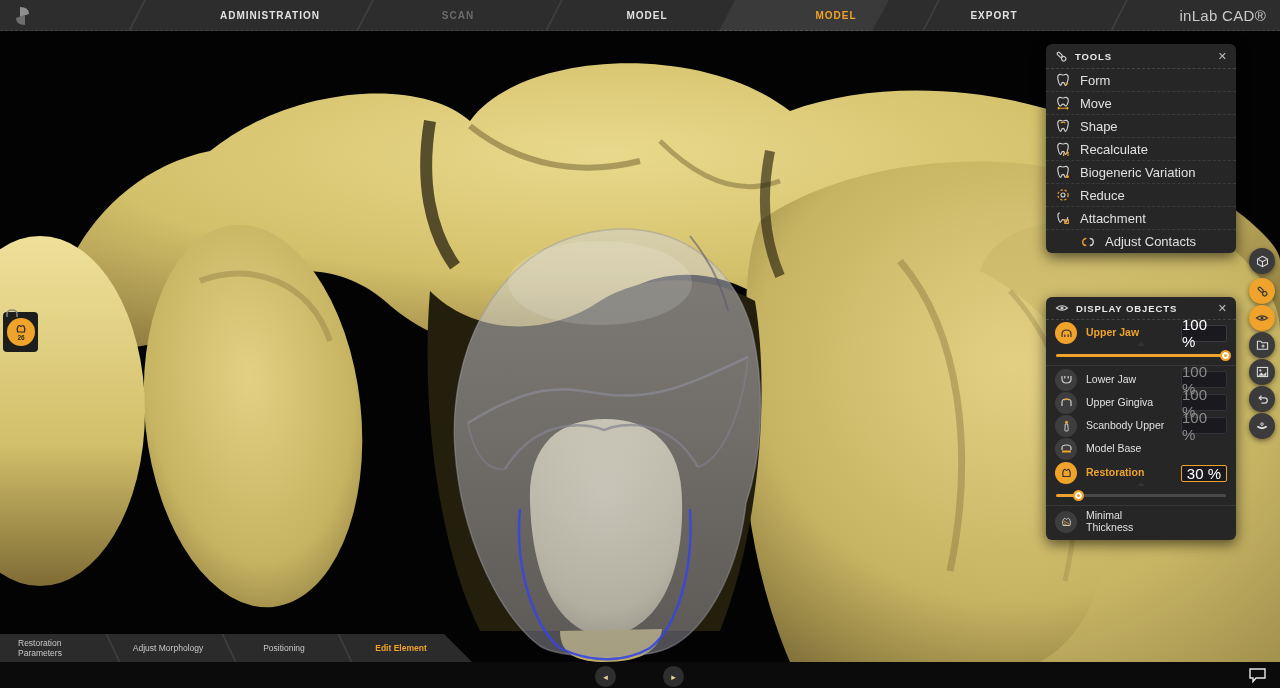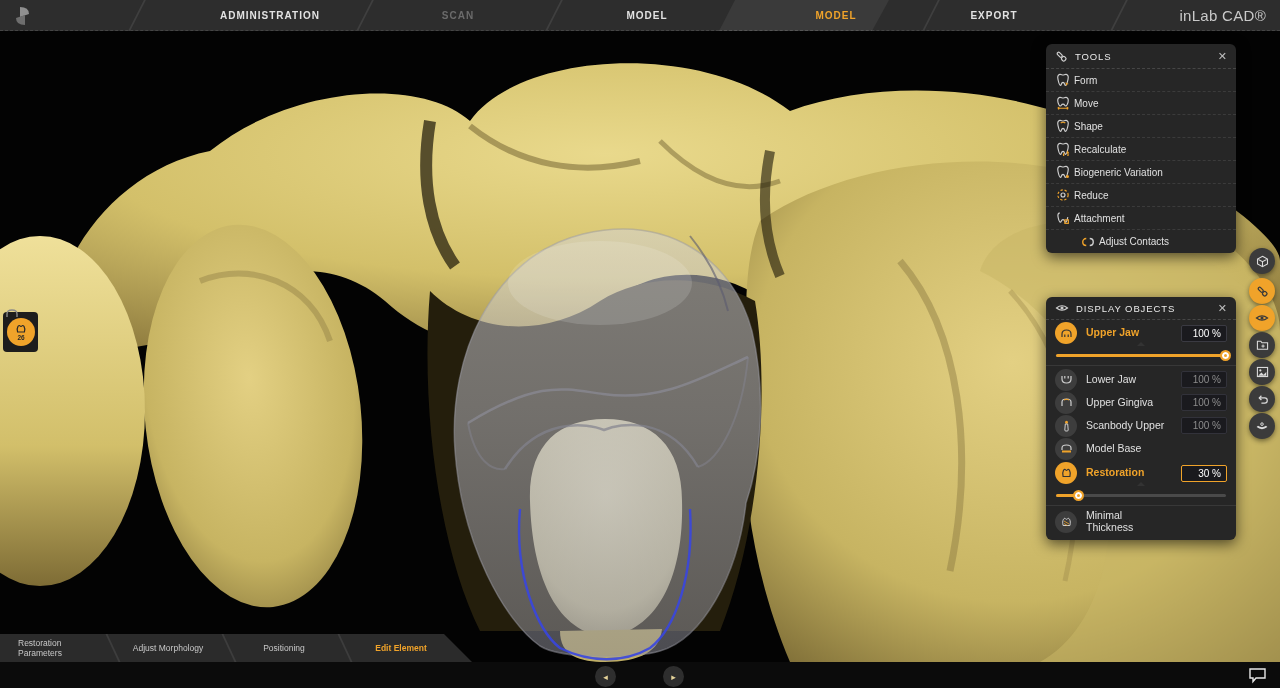--- a/index.html
+++ b/index.html
@@ -26,37 +26,37 @@
 
   
   .viewport { position:absolute; left:0; top:31px; width:1280px; height:631px;
               background:#030303; overflow:hidden; }
 
   
   .panel { position:absolute; left:1046px; width:190px; background:#262626;
            border-radius:6px; box-shadow:0 4px 14px rgba(0,0,0,.6); z-index:50; }
   .phead { height:25px; display:flex; align-items:center; padding:0 9px;
            border-bottom:1px dashed #464646; }
-  .phead .ptitle { font-size:9.5px; font-weight:400; letter-spacing:.9px;
+  .phead .ptitle { font-size:9.5px; font-weight:700; letter-spacing:.9px;
            color:#eaeaea; margin-left:7px; flex:1; }
   .pclose { color:#bdbdbd; font-size:11px; cursor:pointer; line-height:1; }
   .trow { height:23px; display:flex; align-items:center; padding:0 10px;
           border-bottom:1px dashed #3b3b3b; cursor:pointer; }
   .trow:last-child { border-bottom:none;padding-left:35px; }
-  .trow .tlabel { font-size:10px; color:#e0e0e0; margin-left:4px; }
+  .trow .tlabel { font-size:13px; color:#e0e0e0; margin-left:10px; }
   .ticon { width:14px; height:14px; flex:0 0 14px; }
 
   .drow { height:23px; display:flex; align-items:center; padding:0 9px; cursor:pointer; }
   .drow .dlabel { font-size:10.5px; color:#e0e0e0; margin-left:9px; flex:1; line-height:1.1; }
   .drow.active .dlabel { color:#f0a32a; font-weight:700; }
   .dcircle { width:22px; height:22px; border-radius:50%; background:#3d3d3d;
              display:flex; align-items:center; justify-content:center; flex:0 0 22px; }
   .dcircle.orange { background:#f0a32a; }
   .dval { width:46px; height:17px; background:#1a1a1e; border:1px solid #32323a;
-          border-radius:2px; font-size:10px; color:#8c8c8c; display:flex;
+          border-radius:2px; font-size:15px; color:#8c8c8c; display:flex;
           align-items:center; justify-content:flex-end; padding-right:5px; }
   .dval.bright { color:#ffffff; border-color:#3a3a42; }
   .dval.obox { border-color:#f0a32a; color:#ffffff;margin-left:31px; }
   .sliderwrap { position:relative; height:17px; padding:0 10px; }
   .caret { position:absolute; left:50%; top:-4px; width:0; height:0; margin-left:-4px;
            border-left:4px solid transparent; border-right:4px solid transparent;
            border-bottom:4px solid #333; }
   .strack { position:absolute; left:10px; right:10px; top:8px; height:2.5px;
             background:#4a4a4a; border-radius:2px; }
   .sfill { position:absolute; left:0; top:0; height:2.5px; background:#f0a32a; border-radius:2px; }

